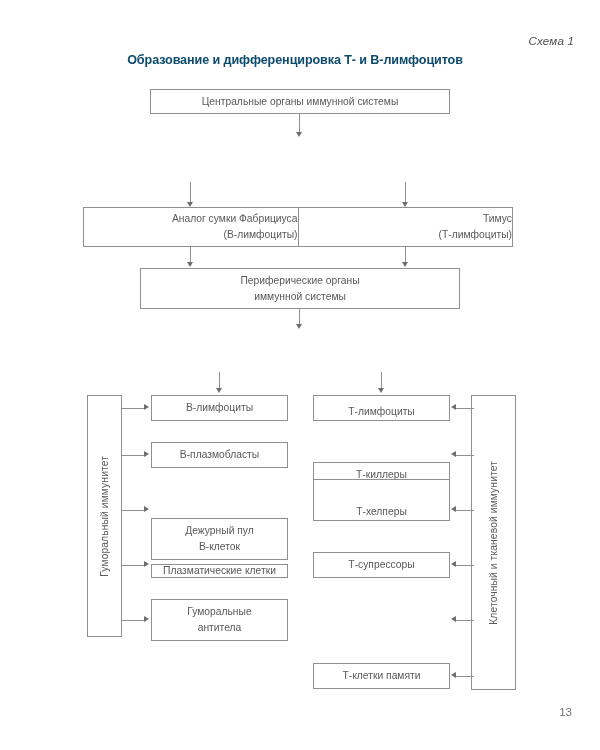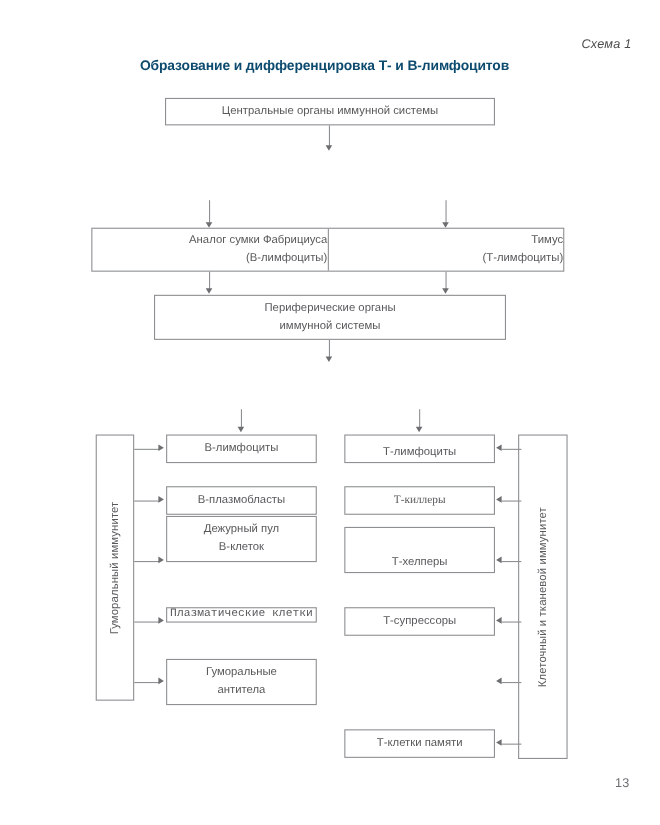--- a/index.html
+++ b/index.html
@@ -201,25 +201,25 @@
   <div class="sidebar-box" style="left:471px; top:395px; width:45px; height:295px;">
     <span>Клеточный и тканевой иммунитет</span>
   </div>
 
   <div class="box" style="left:151px; top:395px; width:137px; height:26px;">
     <span class="ln">В-лимфоциты</span>
   </div>
   <div class="box" style="left:151px; top:442px; width:137px; height:26px;">
     <span class="ln">В-плазмобласты</span>
   </div>
-  <div class="box" style="left:151px; top:469px; width:137px; height:42px;align-items:center;">
+  <div class="box" style="left:151px; top:518px; width:137px; height:42px;align-items:center;">
     <span class="ln">Дежурный пул</span>
     <span class="ln">В-клеток</span>
   </div>
-  <div class="box" style="left:151px; top:552px; width:137px; height:14px;font-family:Liberation Mono, monospace;">
+  <div class="box" style="left:151px; top:564px; width:137px; height:14px;">
     <span class="ln">Плазматические клетки</span>
   </div>
   <div class="box" style="left:151px; top:599px; width:137px; height:42px;">
     <span class="ln">Гуморальные</span>
     <span class="ln">антитела</span>
   </div>
 
   <div class="hline" style="left:122px; top:408px; width:23px;"></div>
   <div class="arrow-right" style="left:144px; top:404px;"></div>
 
@@ -231,21 +231,21 @@
 
   <div class="hline" style="left:122px; top:565px; width:23px;"></div>
   <div class="arrow-right" style="left:144px; top:561px;"></div>
 
   <div class="hline" style="left:122px; top:620px; width:23px;"></div>
   <div class="arrow-right" style="left:144px; top:616px;"></div>
 
   <div class="box" style="left:313px; top:395px; width:137px; height:26px;justify-content:flex-end;">
     <span class="ln">Т-лимфоциты</span>
   </div>
-  <div class="box" style="left:313px; top:442px; width:137px; height:26px;font-family:Liberation Serif, serif;">
+  <div class="box" style="left:313px; top:462px; width:137px; height:26px;">
     <span class="ln">Т-киллеры</span>
   </div>
   <div class="box" style="left:313px; top:479px; width:137px; height:42px;justify-content:flex-end;">
     <span class="ln">Т-хелперы</span>
   </div>
   <div class="box" style="left:313px; top:552px; width:137px; height:26px;">
     <span class="ln">Т-супрессоры</span>
   </div>
   <div class="box" style="left:313px; top:663px; width:137px; height:26px;">
     <span class="ln">Т-клетки памяти</span>

